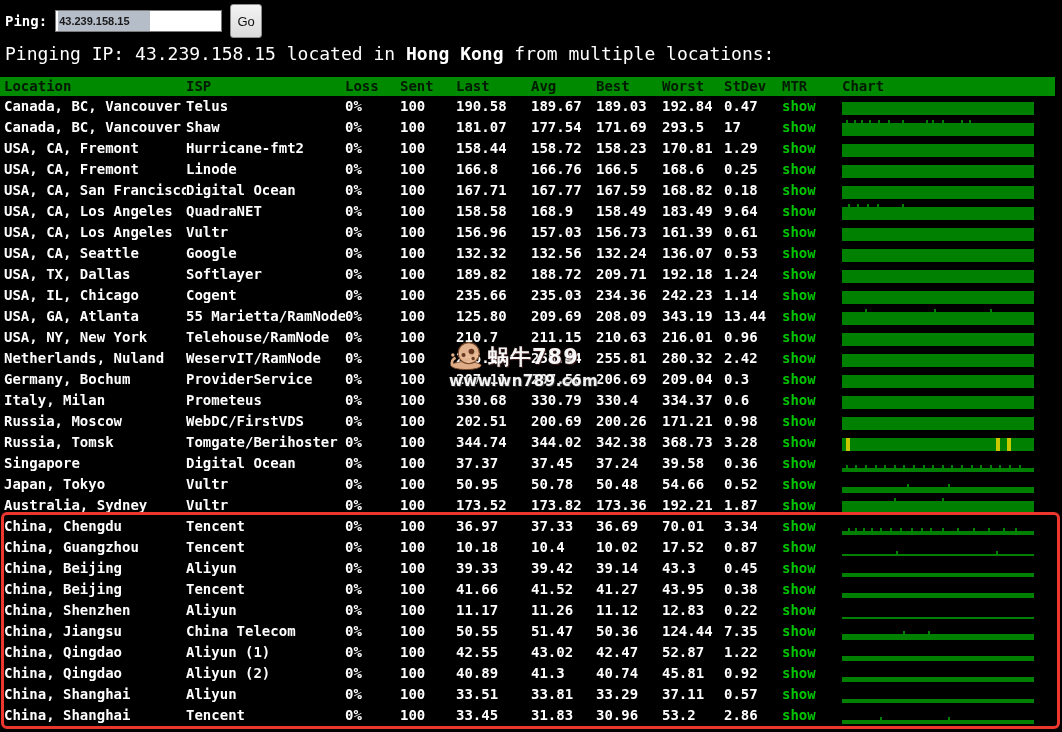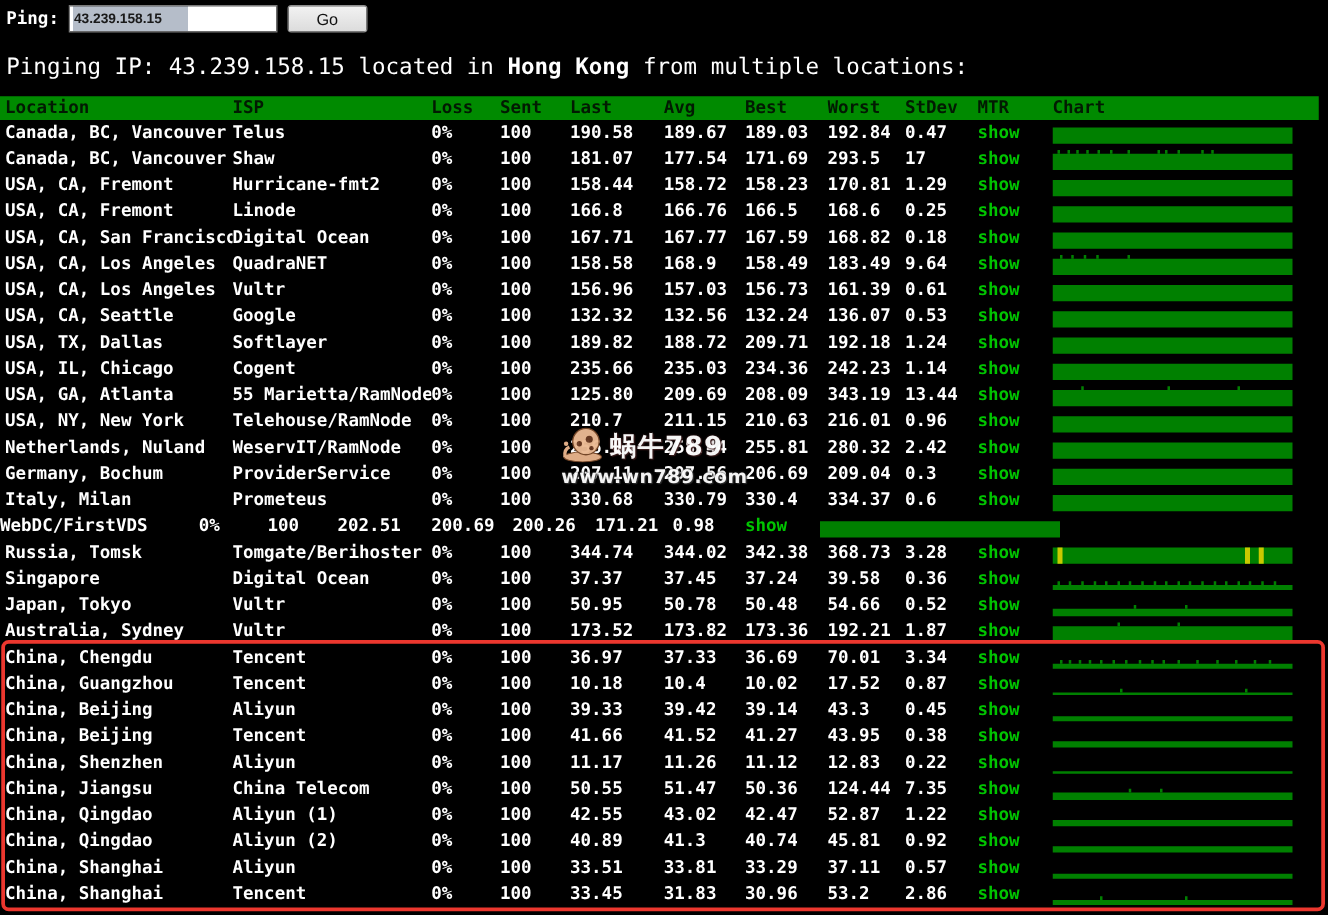--- a/index.html
+++ b/index.html
@@ -4,23 +4,23 @@
 <style>
   html,body{margin:0;padding:0;background:#000;width:1062px;height:732px;overflow:hidden;position:relative;}
   body{font-family:"DejaVu Sans Mono","Liberation Mono",monospace;color:#fff;}
 
   
   .topbar{position:absolute;left:5px;top:4px;display:flex;align-items:center;gap:8px;}
   .ping-label{font-size:14px;font-weight:700;color:#fff;}
   .ping-input{width:162px;height:20px;border:1px solid #7a7a7a;background:#fff;
     font-family:"Liberation Sans",sans-serif;font-size:11px;color:#1a1a1a;padding:0 0 0 3px;
     background:linear-gradient(to right,#fff 0px,#fff 2px,#b5bdc9 2px,#b5bdc9 94px,#fff 94px);font-weight:bold;}
-  .go-btn{height:22px;min-width:32px;background:linear-gradient(#f2f2f2,#dcdcdc);
+  .go-btn{height:34px;min-width:32px;background:linear-gradient(#f2f2f2,#dcdcdc);
     border:1px solid #8e8e8e;border-radius:3px;font-family:"Liberation Sans",sans-serif;
-    font-size:13px;color:#111;padding:0 22px;}
+    font-size:13px;color:#111;padding:0 6px;}
 
   
   .status-line{position:absolute;left:5px;top:43px;font-size:18px;font-weight:500;white-space:pre;}
   .status-line .hl{font-weight:800;}
 
   
   .ping-table{position:absolute;left:0;top:77px;width:1055px;font-size:14px;font-weight:600;}
   .thead{display:flex;background:var(--header-bg);color:#021a02;height:19px;line-height:19px;font-weight:700;}
   .tr{display:flex;height:21px;line-height:21px;position:relative;}
   .td,.th{overflow:hidden;white-space:pre;}
@@ -268,20 +268,21 @@
     <span class="td c-sent">100</span>
     <span class="td c-last">330.68</span>
     <span class="td c-avg">330.79</span>
     <span class="td c-best">330.4</span>
     <span class="td c-worst">334.37</span>
     <span class="td c-stdev">0.6</span>
     <span class="td c-mtr"><a class="show-link">show</a></span>
     <span class="td c-chart"><span class="bar" style="height: 13px;"></span></span>
   </div>
       <div class="tr">
+    <span class="td c-loc">Russia, Moscow</span>
     <span class="td c-isp">WebDC/FirstVDS</span>
     <span class="td c-loss">0%</span>
     <span class="td c-sent">100</span>
     <span class="td c-last">202.51</span>
     <span class="td c-avg">200.69</span>
     <span class="td c-best">200.26</span>
     <span class="td c-worst">171.21</span>
     <span class="td c-stdev">0.98</span>
     <span class="td c-mtr"><a class="show-link">show</a></span>
     <span class="td c-chart"><span class="bar" style="height: 13px;"></span></span>

